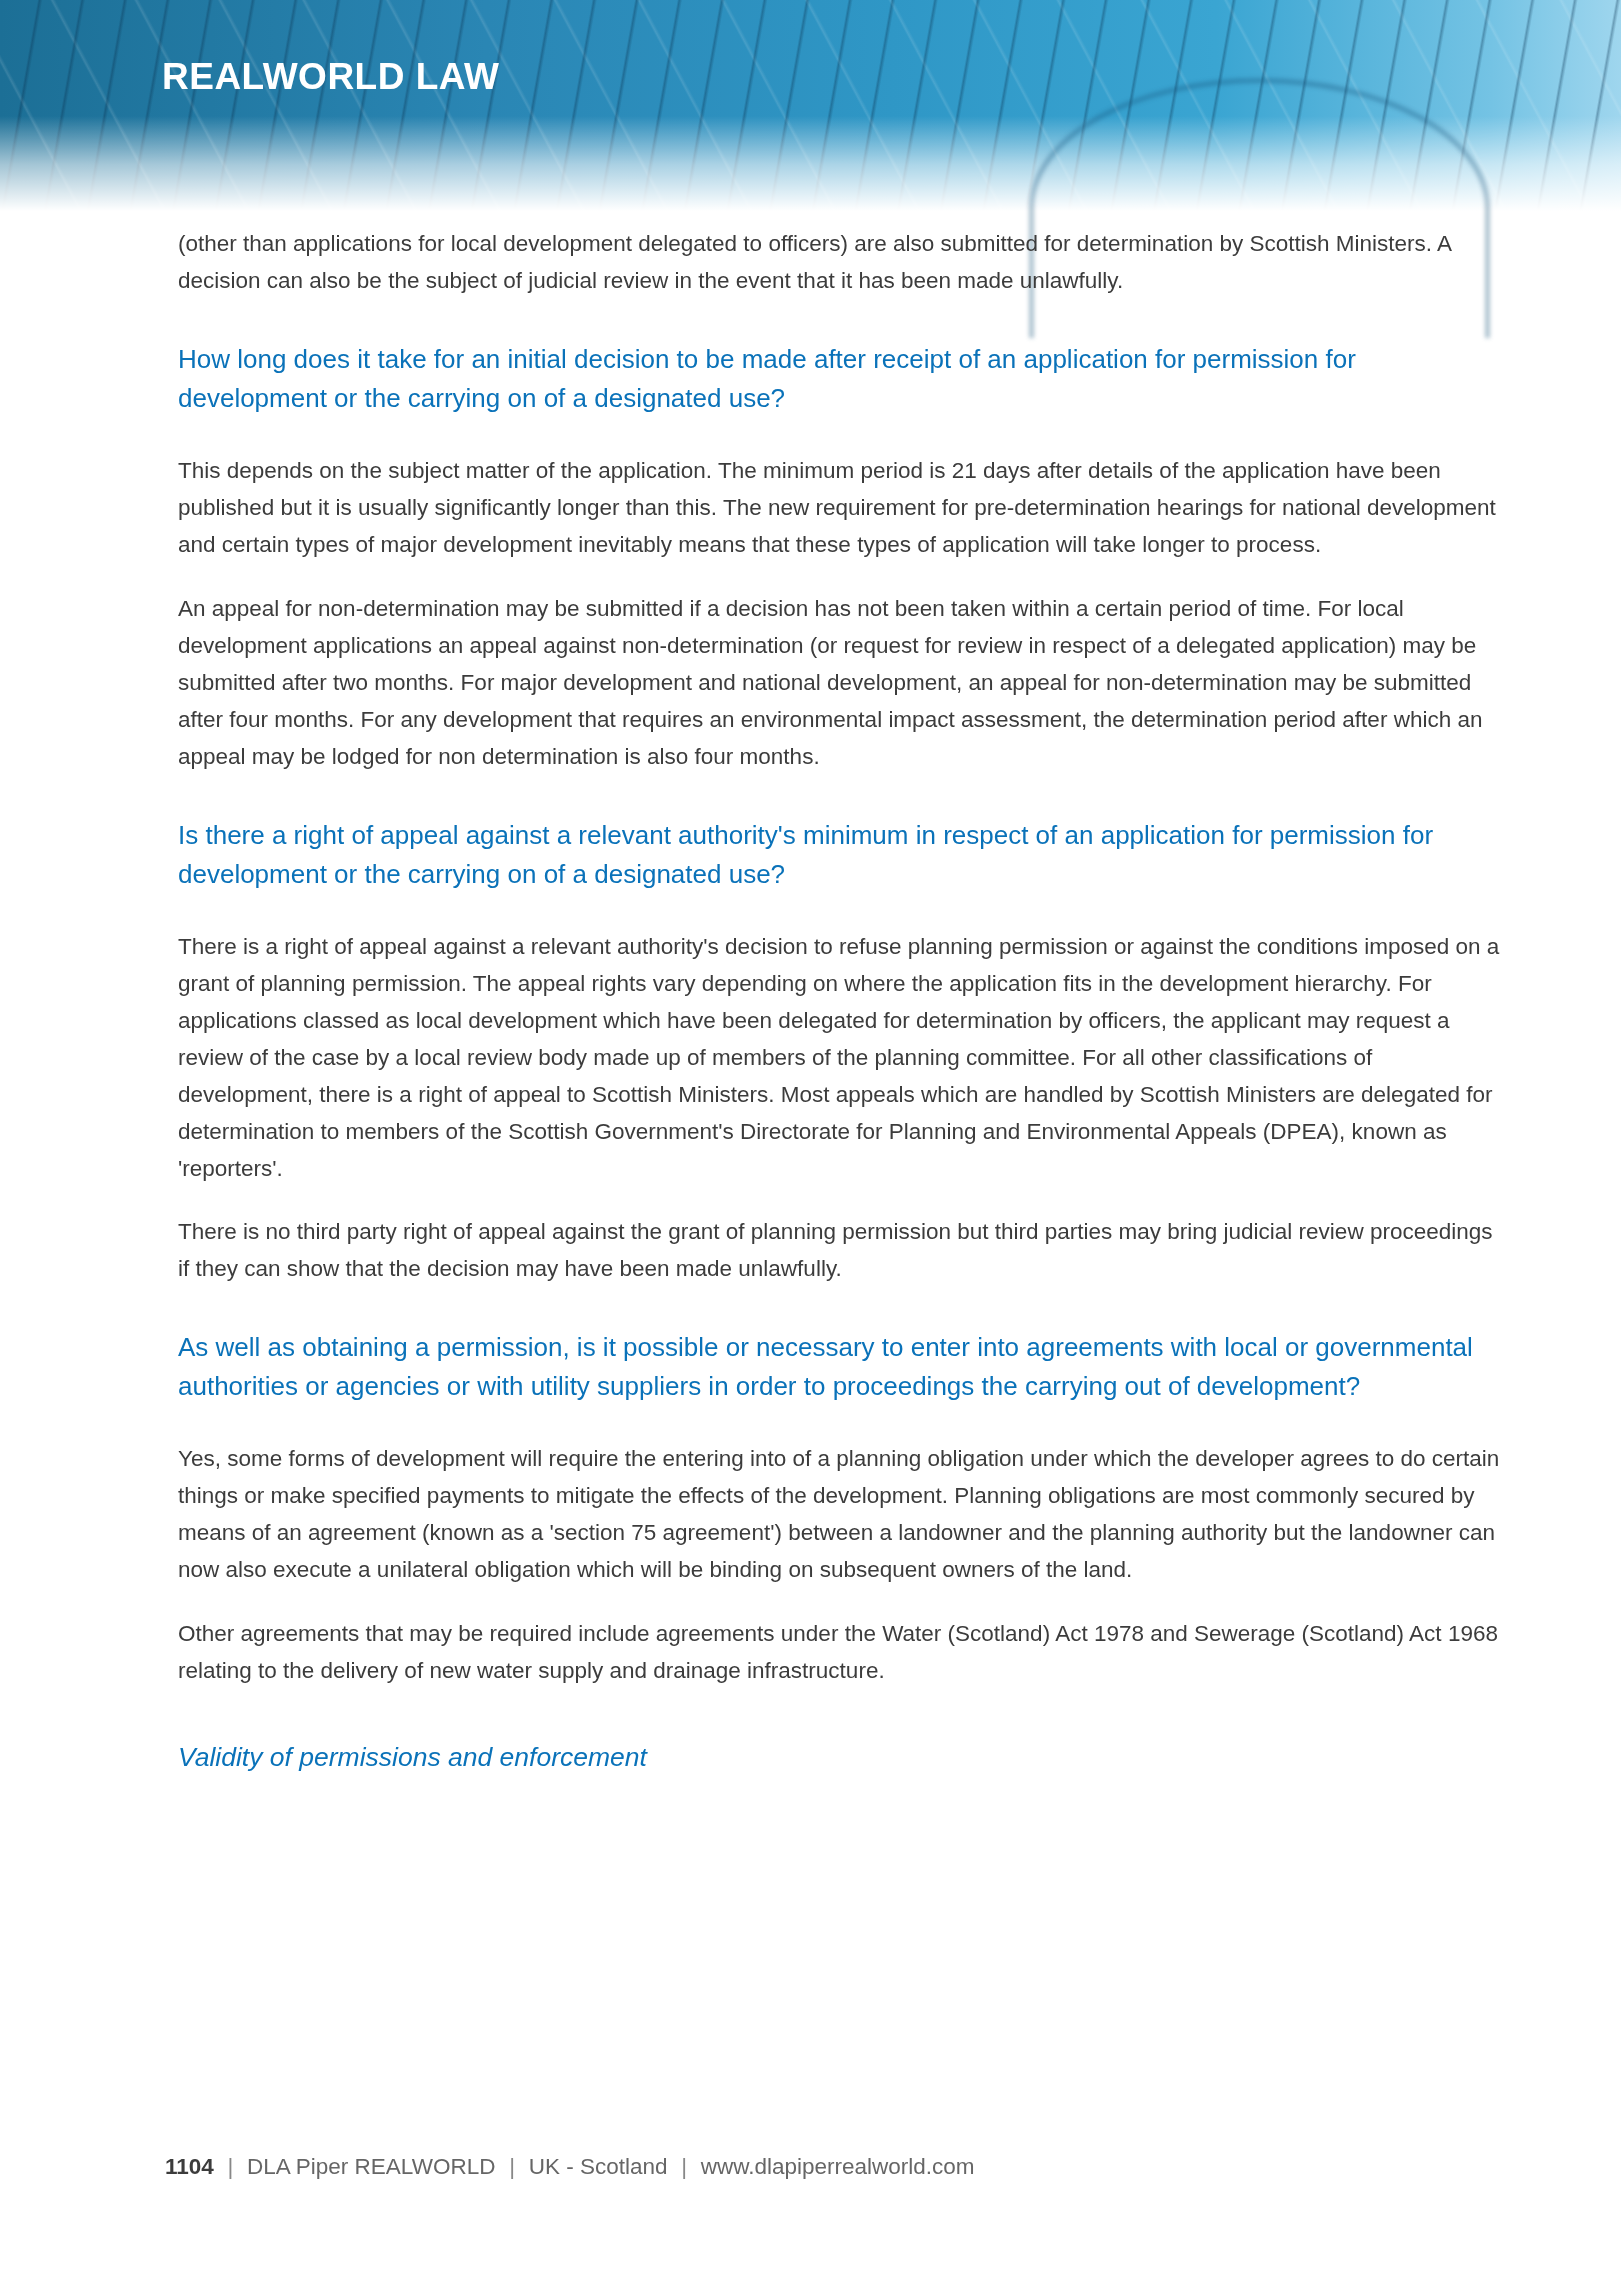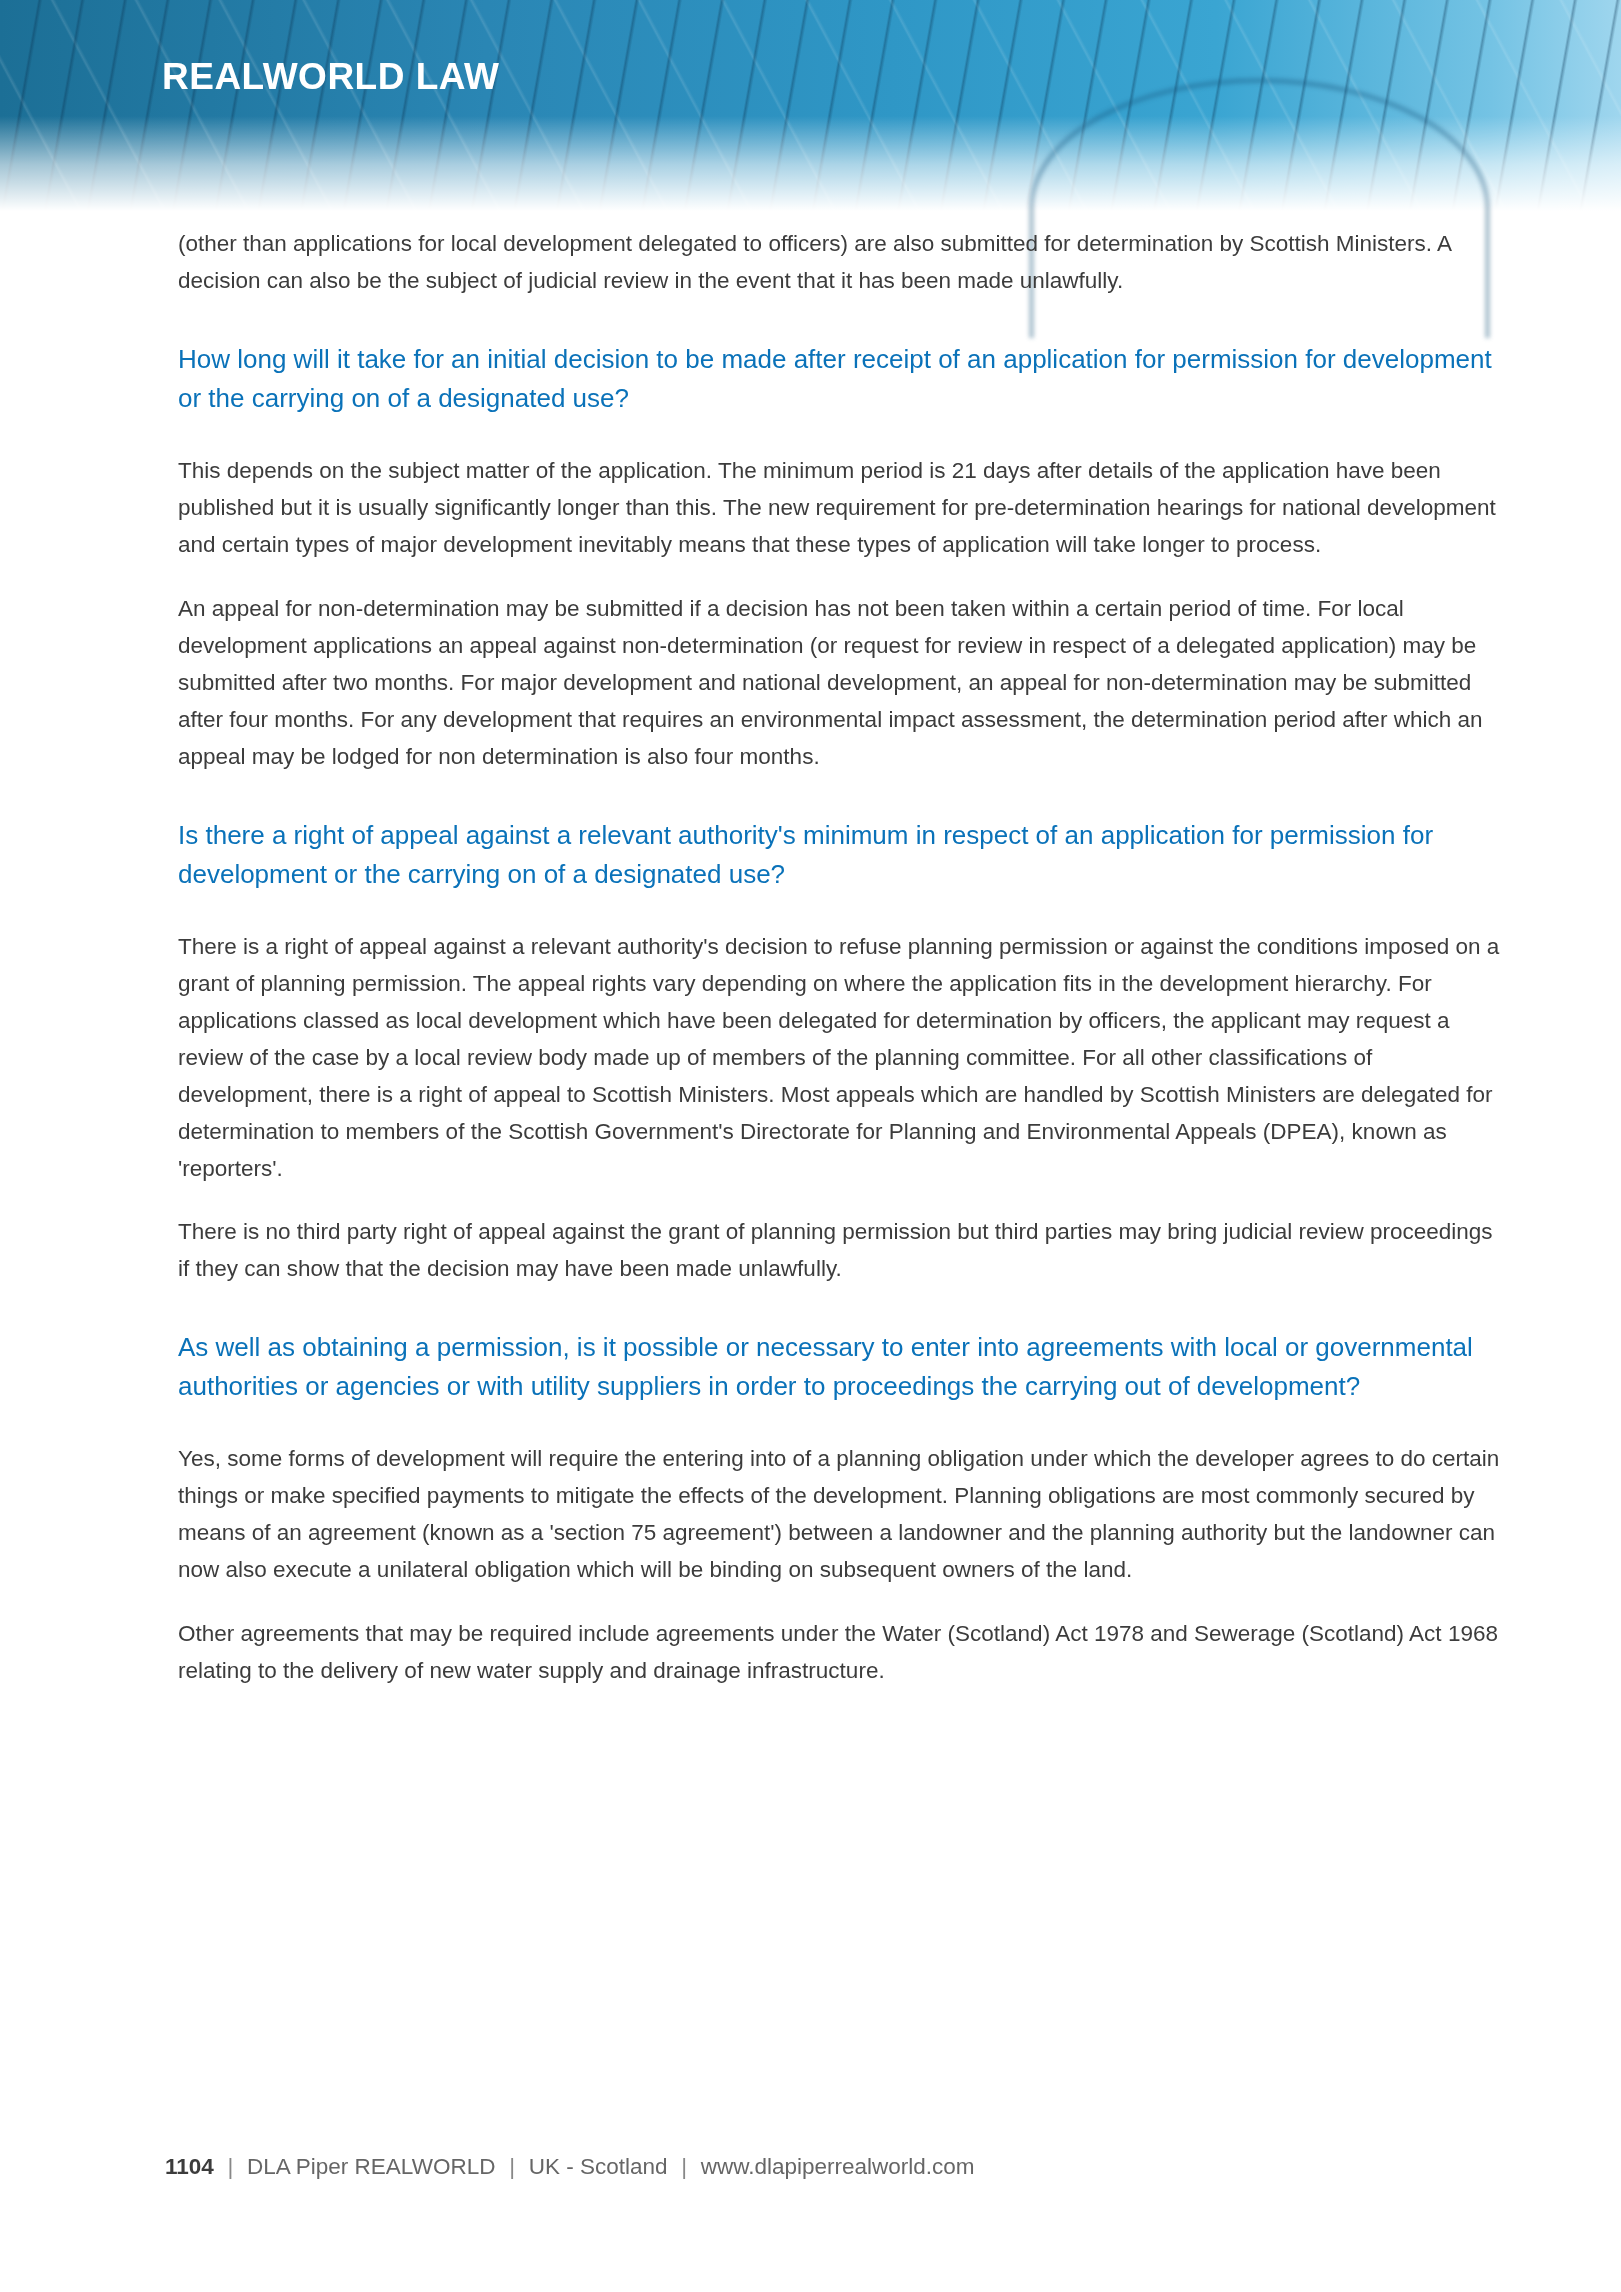--- a/index.html
+++ b/index.html
@@ -82,30 +82,31 @@
 </style>
 </head>
 <body>
 
 <div class="header-banner"></div>
 <div class="brand-title">REALWORLD LAW</div>
 
 <div class="content">
   <p class="body">(other than applications for local development delegated to officers) are also submitted for determination by Scottish Ministers. A decision can also be the subject of judicial review in the event that it has been made unlawfully.</p>
 
-  <h2 class="q">How long will it take for an initial decision to be made after receipt of an application for permission for development or the carrying on of a designated use?</h2>
+  <h2 class="q">How long does it take for an initial decision to be made after receipt of an application for permission for development or the carrying on of a designated use?</h2>
   <p class="body">This depends on the subject matter of the application. The minimum period is 21 days after details of the application have been published but it is usually significantly longer than this. The new requirement for pre-determination hearings for national development and certain types of major development inevitably means that these types of application will take longer to process.</p>
   <p class="body">An appeal for non-determination may be submitted if a decision has not been taken within a certain period of time. For local development applications an appeal against non-determination (or request for review in respect of a delegated application) may be submitted after two months. For major development and national development, an appeal for non-determination may be submitted after four months. For any development that requires an environmental impact assessment, the determination period after which an appeal may be lodged for non determination is also four months.</p>
 
   <h2 class="q">Is there a right of appeal against a relevant authority's minimum in respect of an application for permission for development or the carrying on of a designated use?</h2>
   <p class="body">There is a right of appeal against a relevant authority's decision to refuse planning permission or against the conditions imposed on a grant of planning permission. The appeal rights vary depending on where the application fits in the development hierarchy. For applications classed as local development which have been delegated for determination by officers, the applicant may request a review of the case by a local review body made up of members of the planning committee. For all other classifications of development, there is a right of appeal to Scottish Ministers. Most appeals which are handled by Scottish Ministers are delegated for determination to members of the Scottish Government's Directorate for Planning and Environmental Appeals (DPEA), known as 'reporters'.</p>
   <p class="body">There is no third party right of appeal against the grant of planning permission but third parties may bring judicial review proceedings if they can show that the decision may have been made unlawfully.</p>
 
   <h2 class="q">As well as obtaining a permission, is it possible or necessary to enter into agreements with local or governmental authorities or agencies or with utility suppliers in order to proceedings the carrying out of development?</h2>
   <p class="body">Yes, some forms of development will require the entering into of a planning obligation under which the developer agrees to do certain things or make specified payments to mitigate the effects of the development. Planning obligations are most commonly secured by means of an agreement (known as a 'section 75 agreement') between a landowner and the planning authority but the landowner can now also execute a unilateral obligation which will be binding on subsequent owners of the land.</p>
   <p class="body">Other agreements that may be required include agreements under the Water (Scotland) Act 1978 and Sewerage (Scotland) Act 1968 relating to the delivery of new water supply and drainage infrastructure.</p>
 
+  <h3 class="section">Validity of permissions and enforcement</h3>
 </div>
 
 <div class="footer">
   <span class="page-num">1104</span><span class="sep">|</span><span>DLA Piper REALWORLD</span><span class="sep">|</span><span>UK - Scotland</span><span class="sep">|</span><span>www.dlapiperrealworld.com</span>
 </div>
 
 
 </body></html>

